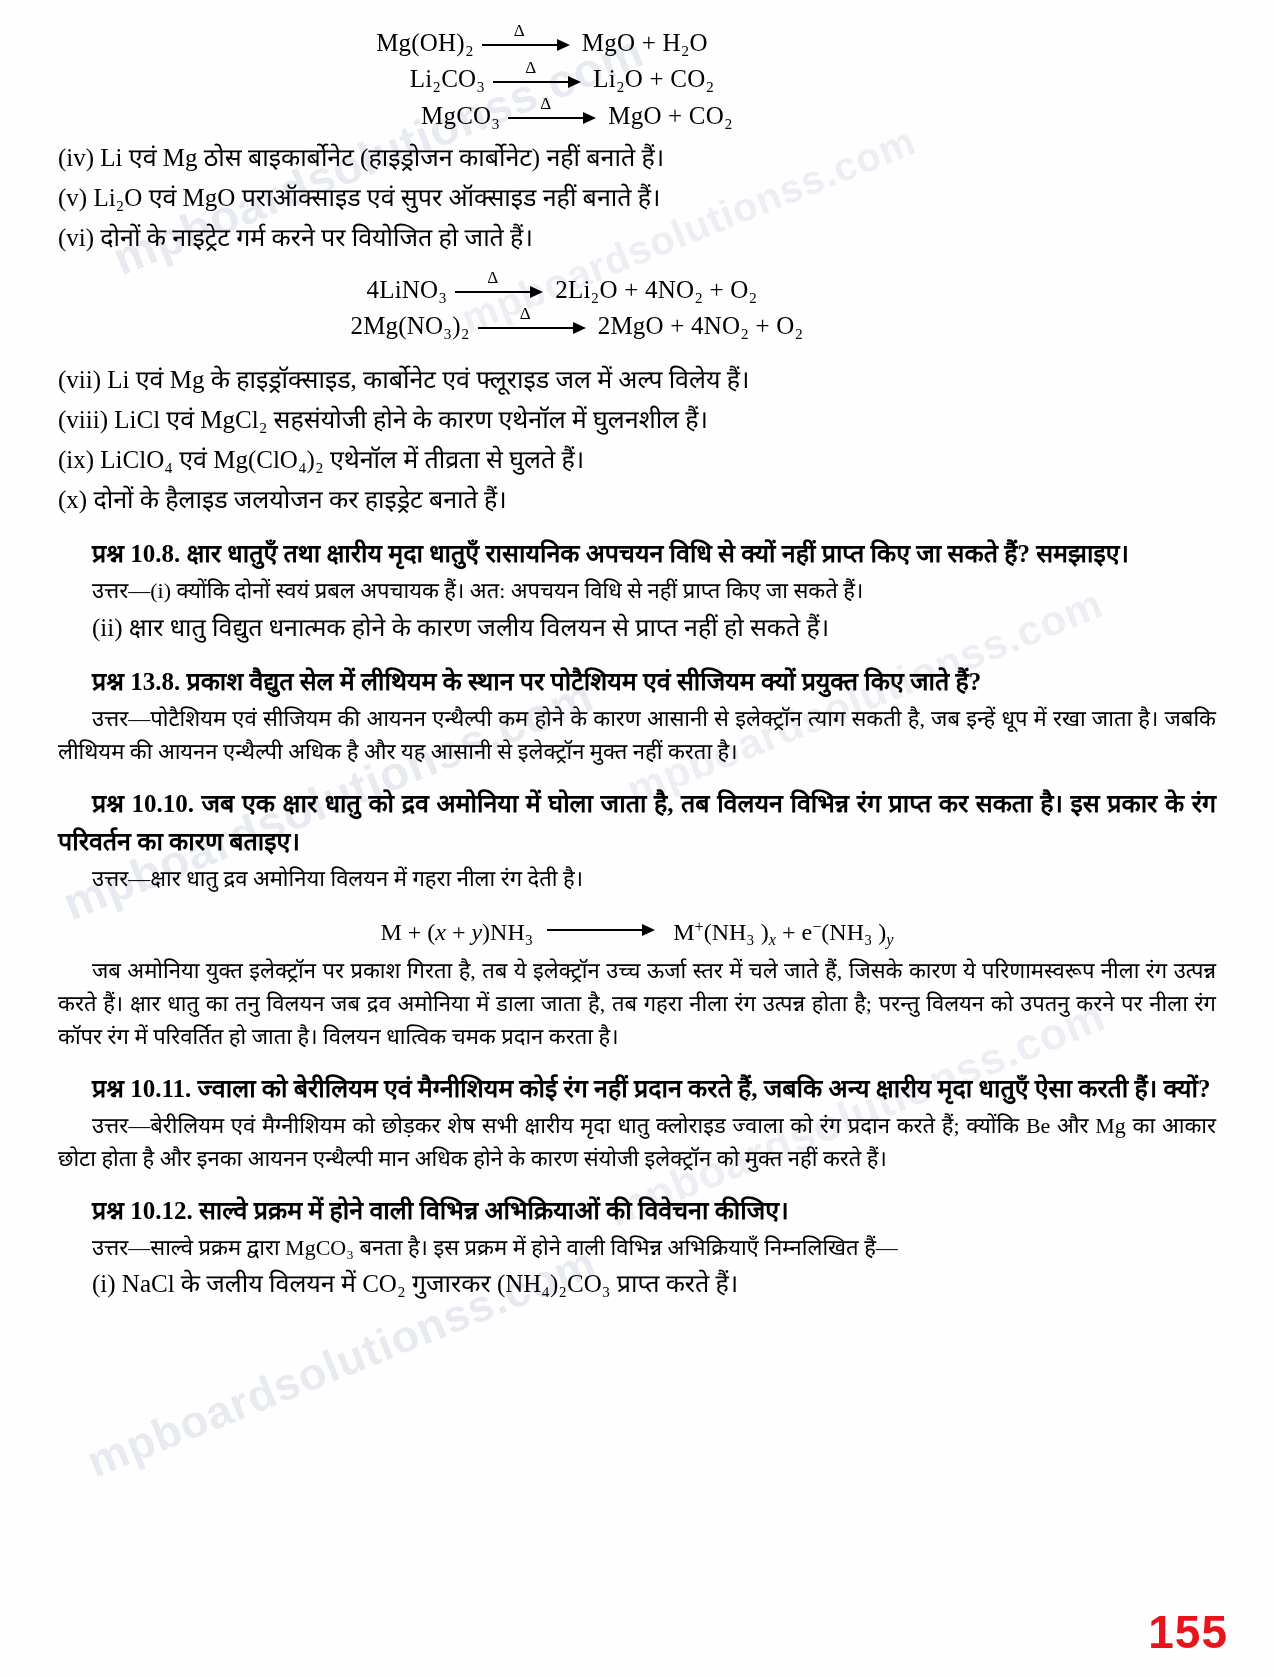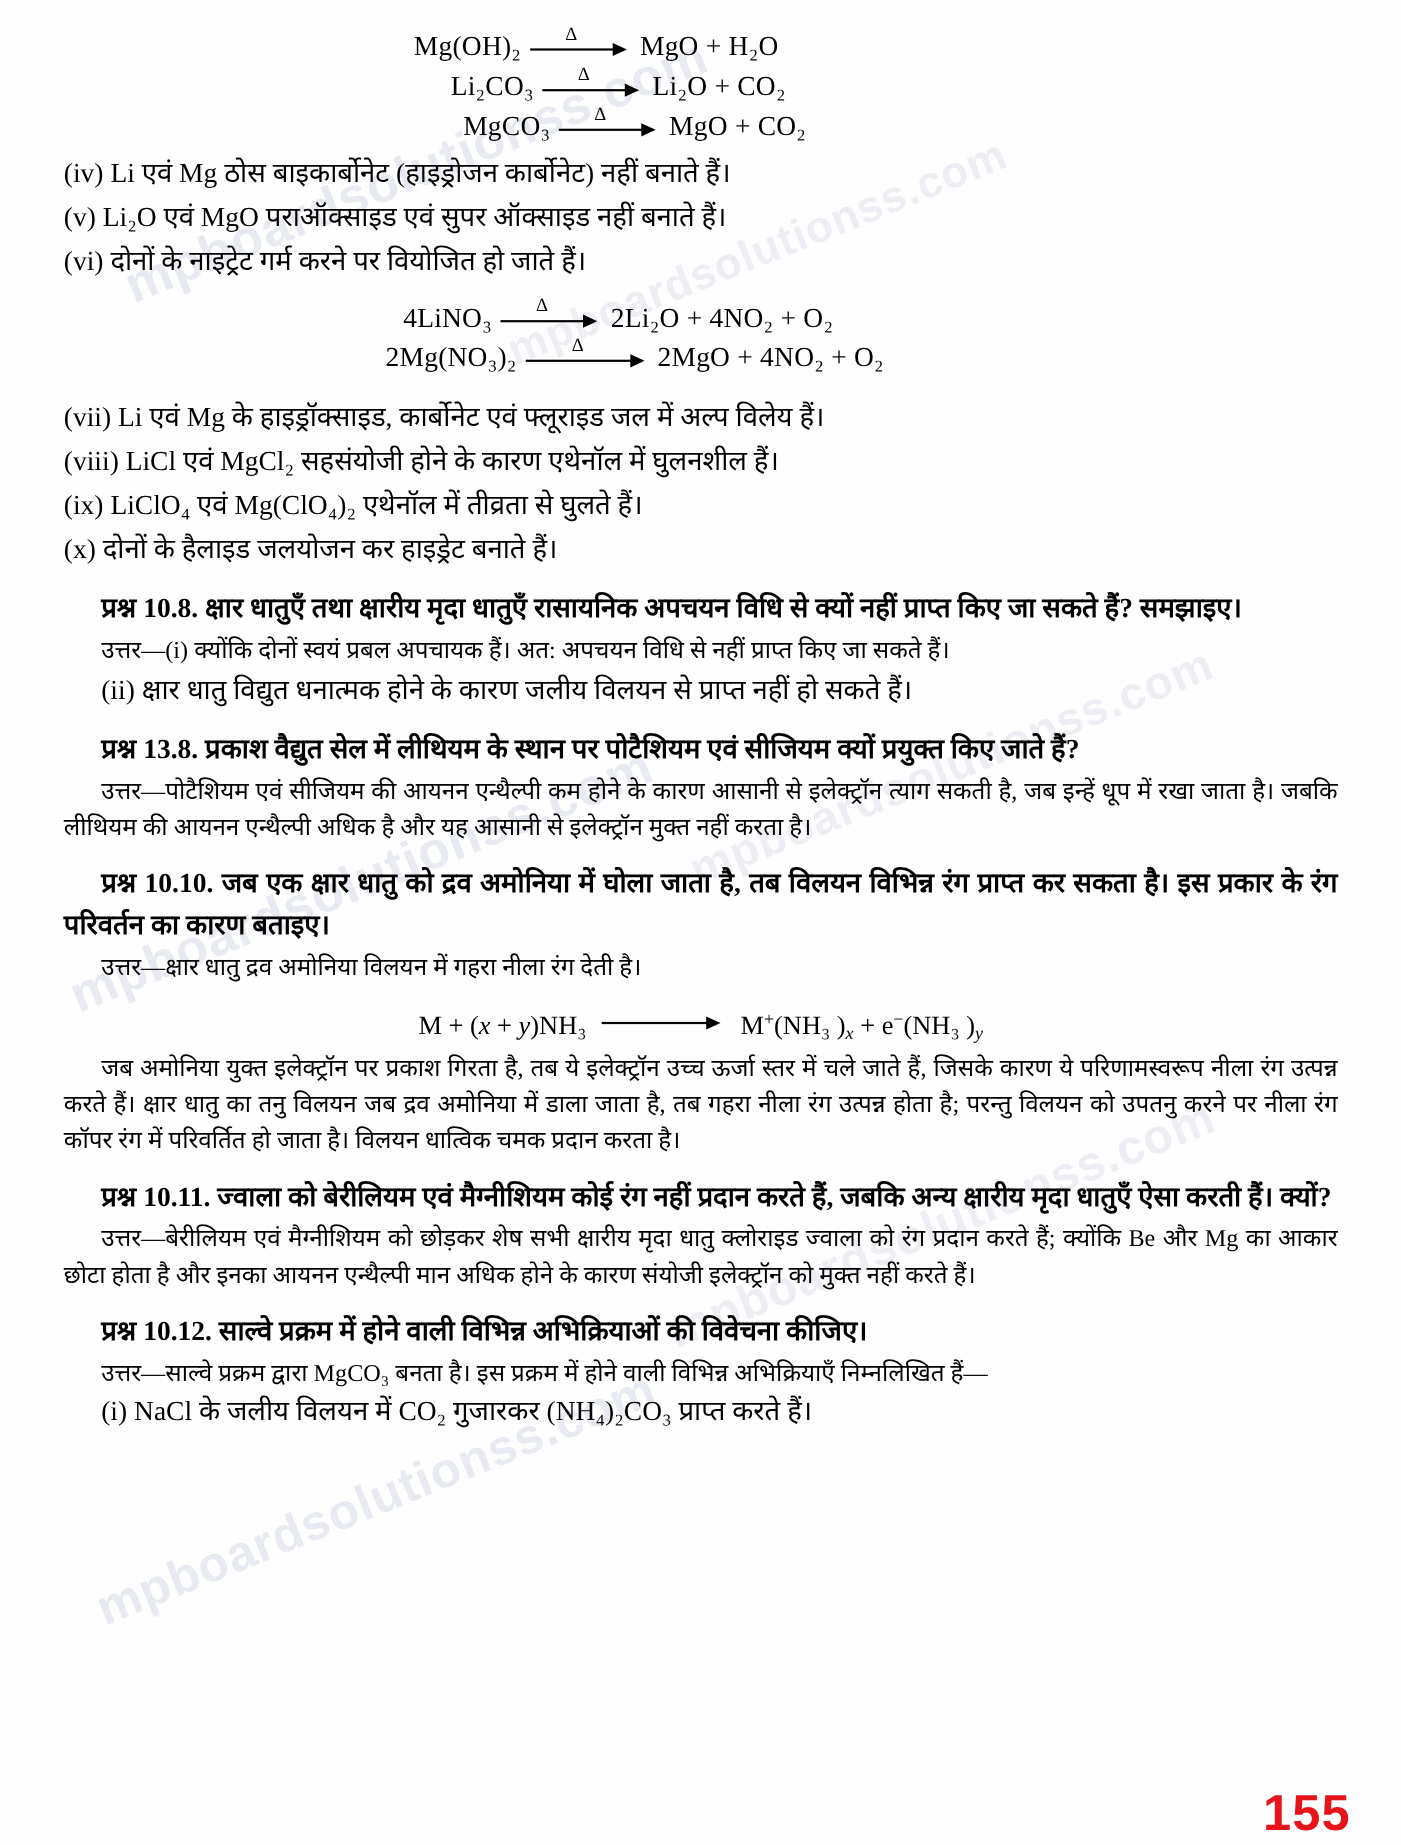--- a/index.html
+++ b/index.html
@@ -132,21 +132,21 @@
     margin: 21px 0 4px 0;
     white-space: nowrap;
   }
   .eq-center .arrow { margin-bottom: 2px; }
   .ital { font-style: italic; }
 
   
   .pageno {
     position: absolute;
     right: 46px;
-    bottom: 2px;
+    bottom: 18px;
     font-family: "Liberation Sans", sans-serif;
     font-weight: 700;
     font-size: 46px;
     color: #e8141b;
     letter-spacing: 1px;
     z-index: 3;
   }
 
   .spacer-sm { height: 10px; }
 </style>

